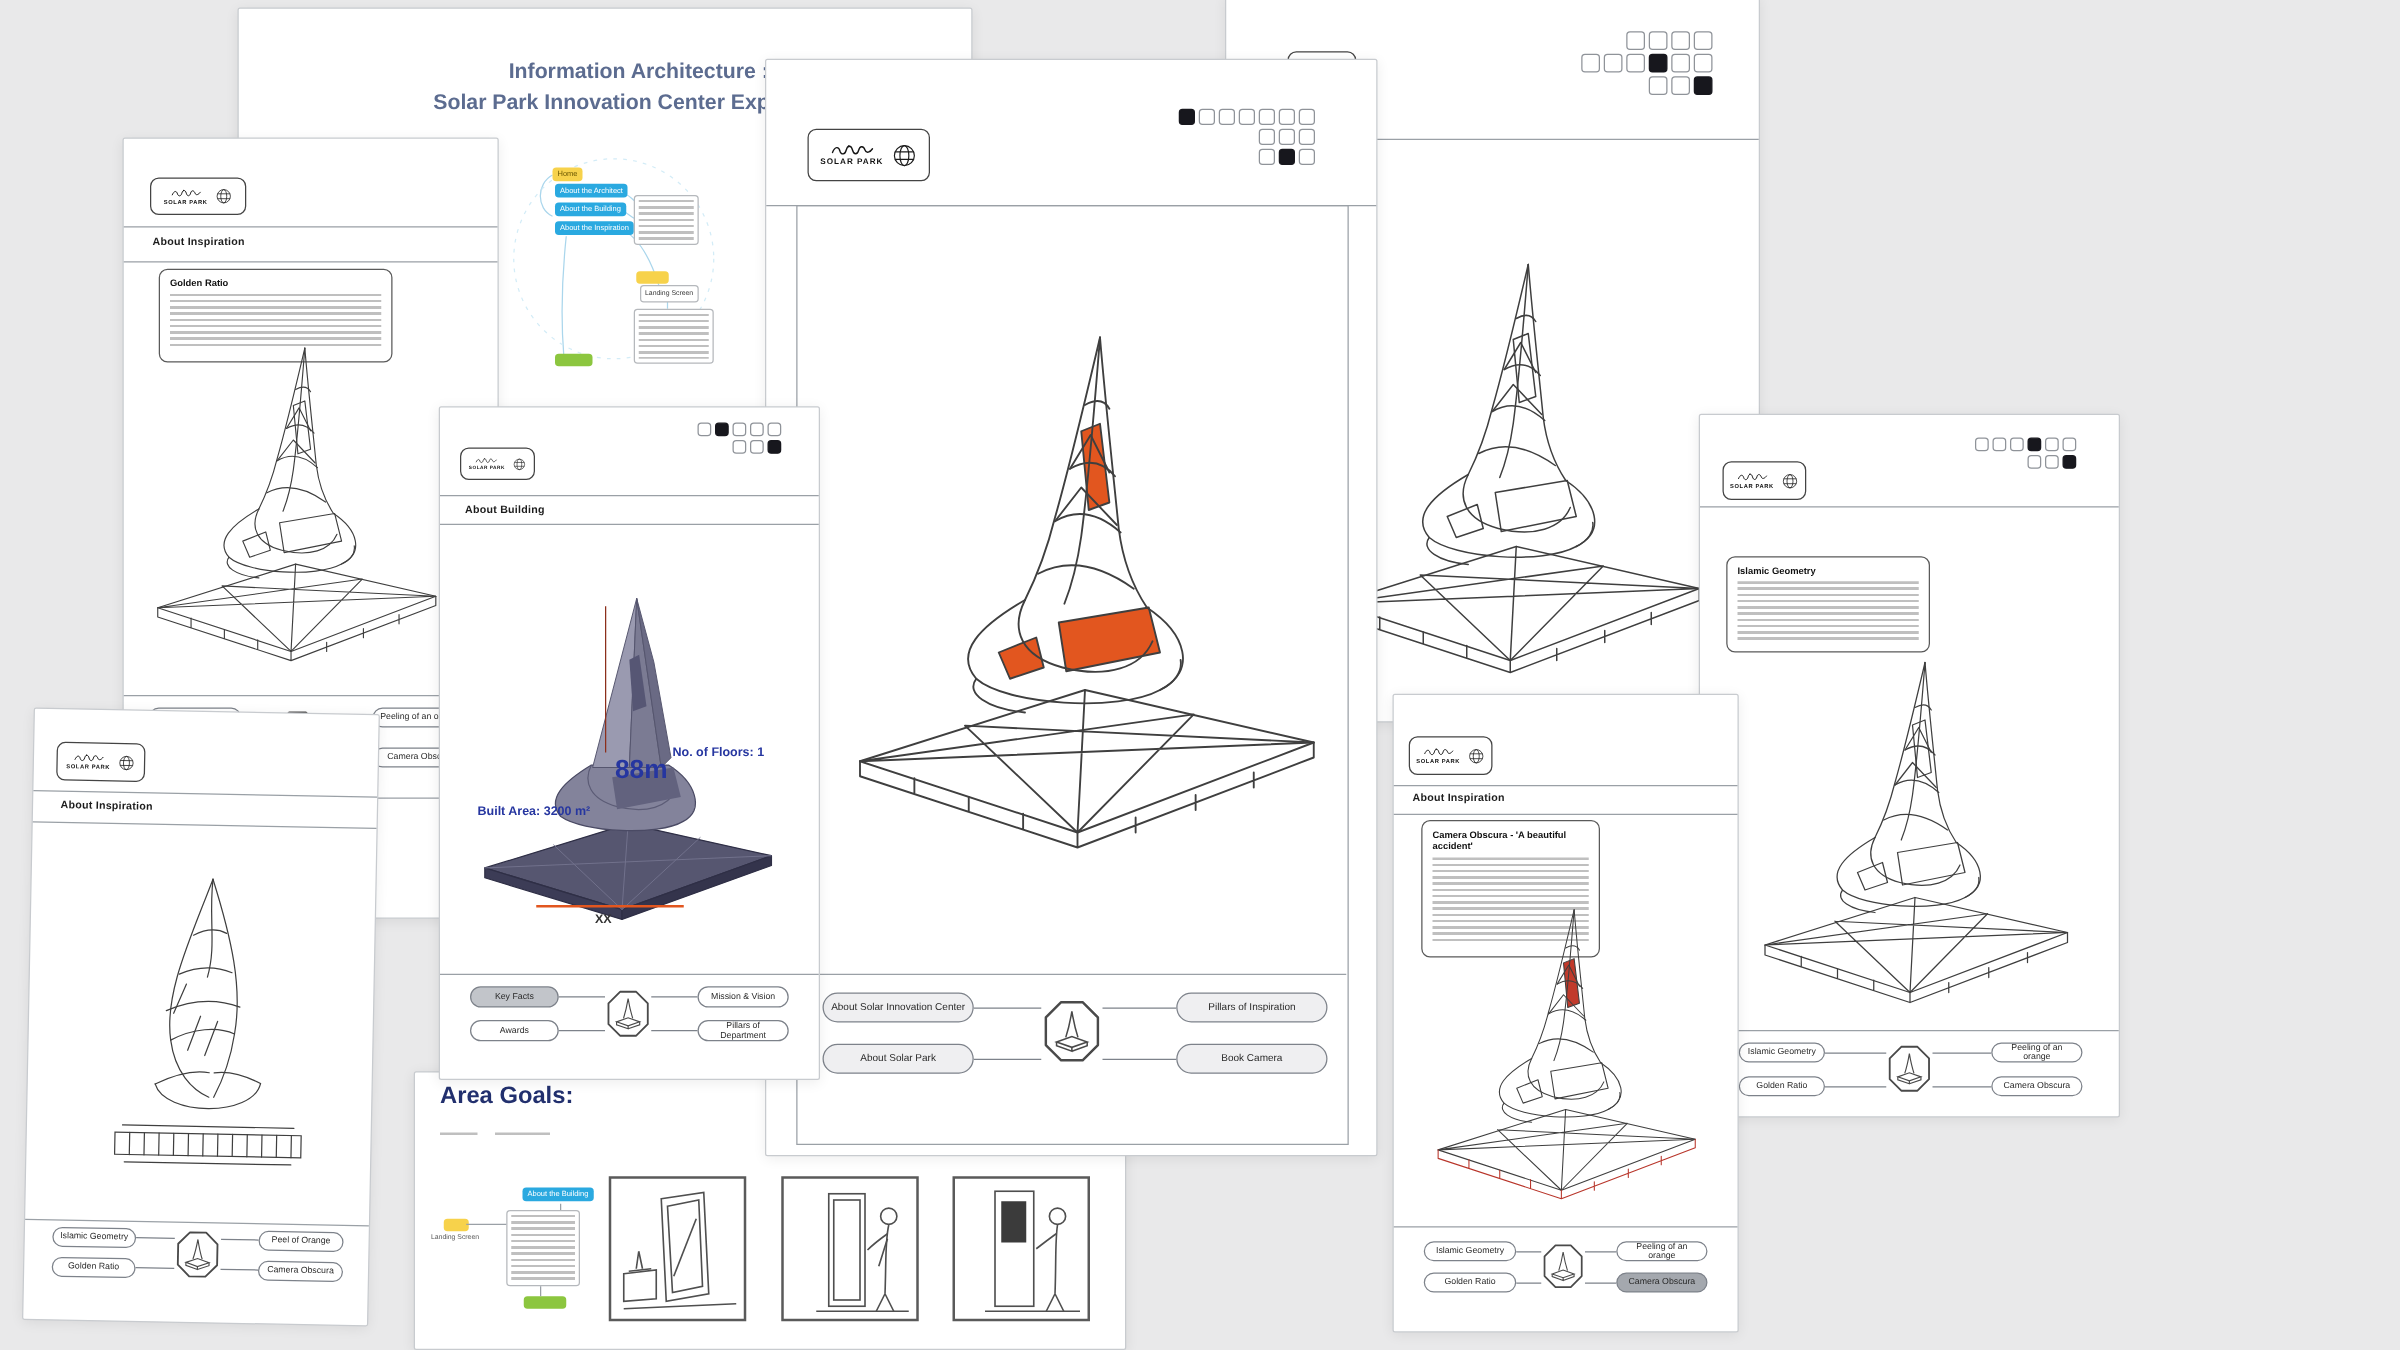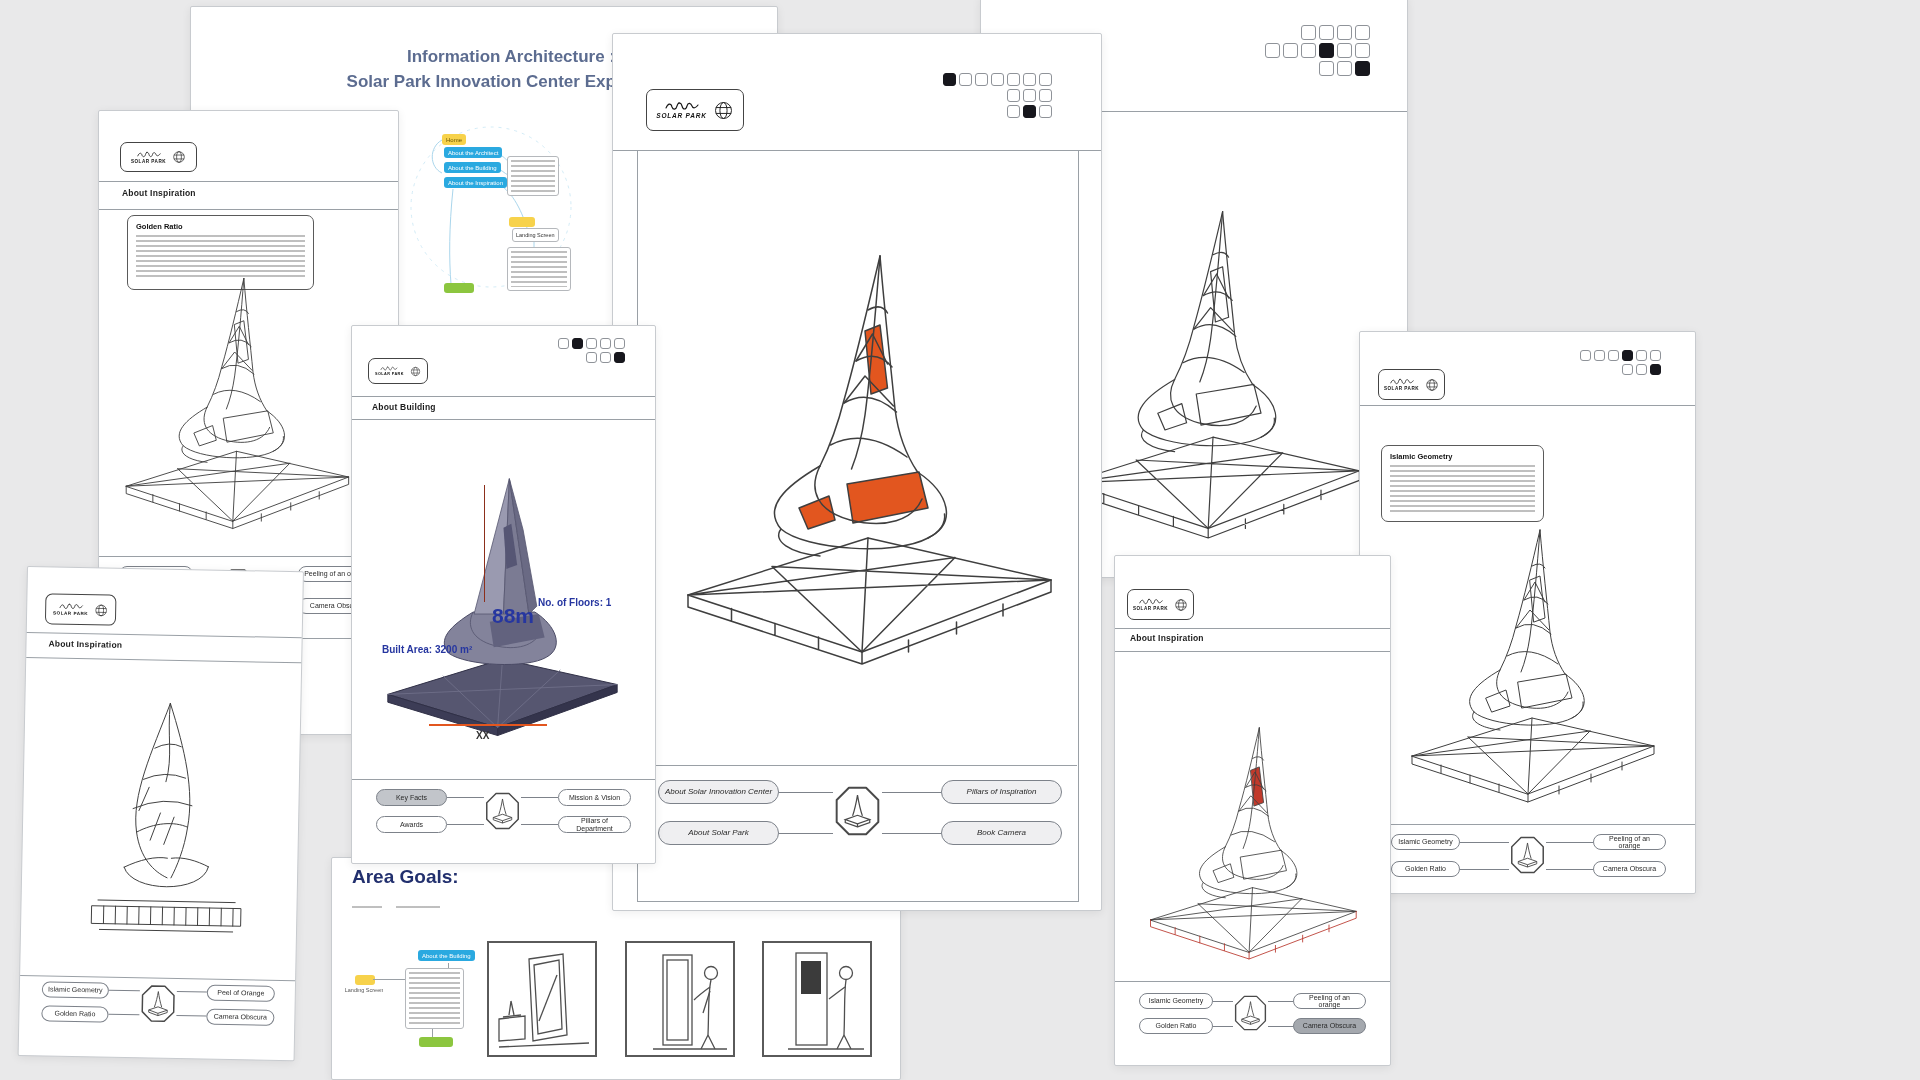--- a/index.html
+++ b/index.html
@@ -319,21 +319,21 @@
     <div class="pill" style="left:233px;top:529px;width:73px;">Camera Obscura</div>
     <svg class="hub" style="left:149px;top:500px;width:37px;height:46px;">
         <use href="#sym-hub"></use>
       </svg>
     <div class="conn" style="left:100px;top:510px;width:49px;"></div>
     <div class="conn" style="left:186px;top:510px;width:47px;"></div>
     <div class="conn" style="left:100px;top:537px;width:49px;"></div>
     <div class="conn" style="left:186px;top:537px;width:47px;"></div>
   </div>
 
-  <div class="panel" style="left:612px;top:33px;width:490px;height:878px;z-index:5;font-style:italic;">
+  <div class="panel" style="left:612px;top:47px;width:490px;height:878px;z-index:5;">
     <div class="logo lg" style="left:33px;top:55px;width:98px;height:42px;">
       <div class="col">
         <svg class="ar">
             <use href="#sym-ar"></use>
           </svg>
         <span class="txt">SOLAR PARK</span>
       </div>
       <svg class="globe">
           <use href="#sym-globe"></use>
         </svg>
@@ -420,20 +420,24 @@
           </svg>
         <span class="txt">SOLAR PARK</span>
       </div>
       <svg class="globe">
           <use href="#sym-globe"></use>
         </svg>
     </div>
     <div class="hr" style="top:72px;"></div>
     <div class="h-small" style="left:15px;top:77px;">About Inspiration</div>
     <div class="hr" style="top:95px;"></div>
+    <div class="callout" style="left:22px;top:100px;width:143px;height:110px;">
+      <h4>Camera Obscura - 'A beautiful accident'</h4>
+      <div class="flines" style="height:70px;"></div>
+    </div>
     <svg class="tower tw-red" style="left:12px;top:165px;width:251px;height:255px;">
       <use href="#sym-tower"></use>
     </svg>
     <div class="hr" style="top:425px;"></div>
     <div class="pill" style="left:24px;top:437px;width:74px;">Islamic Geometry</div>
     <div class="pill" style="left:24px;top:462px;width:74px;">Golden Ratio</div>
     <div class="pill" style="left:178px;top:437px;width:73px;">Peeling of an orange</div>
     <div class="pill active-dark" style="left:178px;top:462px;width:73px;">Camera Obscura</div>
     <svg class="hub" style="left:118px;top:435px;width:35px;height:44px;">
         <use href="#sym-hub"></use>

